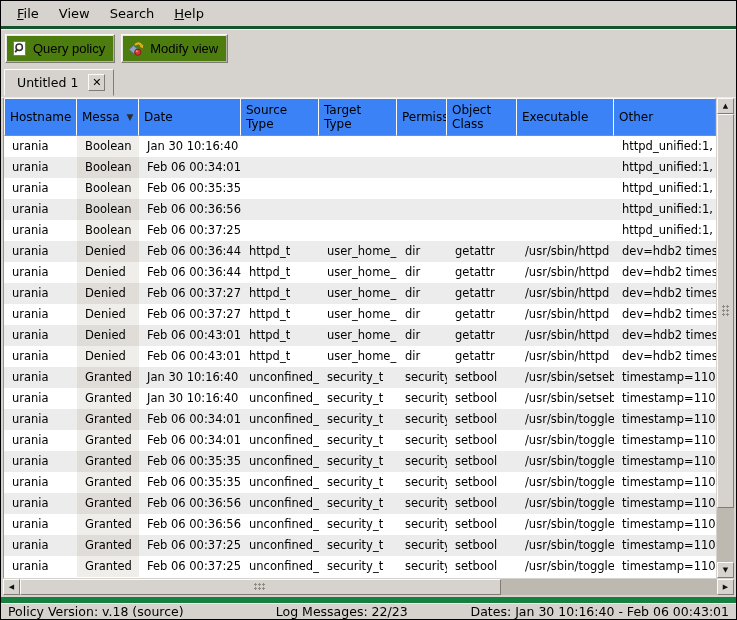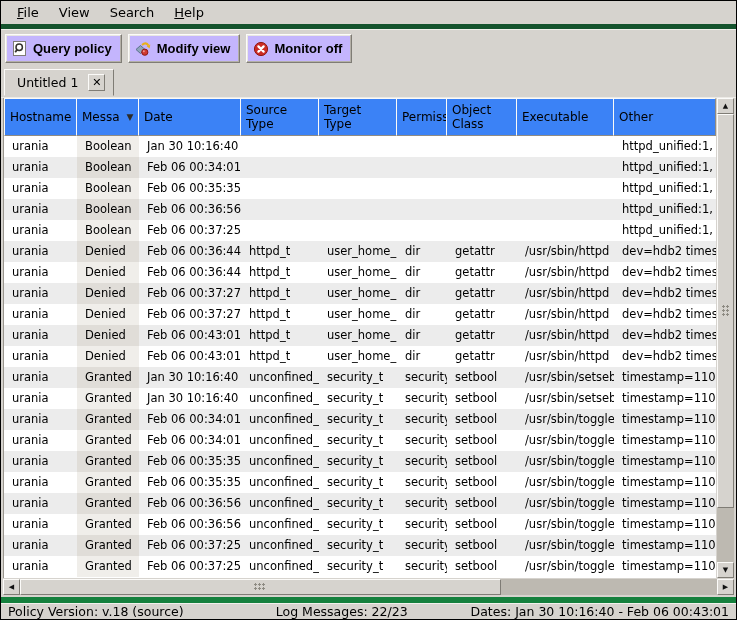--- a/index.html
+++ b/index.html
@@ -10,35 +10,34 @@
     background:#d6d3ce;
     font-family:"DejaVu Sans","Liberation Sans",sans-serif;
     color:#000;
     display:flex; flex-direction:column;
     overflow:hidden;
   }
   
   .menubar {
     height:28px; display:flex; align-items:center;
     padding-left:6px;
-    border-bottom:5px solid #14532d;
+    border-bottom:3px solid #14532d;
     box-shadow:0 1px 0 #f2f0ec;
     flex:none;
   }
   .menu-item { font-size:13px; padding:4px 10px; cursor:default; }
   .menu-item u { text-decoration:underline; }
   
   .toolbar { height:38px; flex:none; display:flex; align-items:center; gap:6px; padding:4px 4px 3px 4px; }
   .tb-btn {
     height:29px; display:flex; align-items:center; gap:5px;
     padding:0 9px 0 6px; font-size:13px;
-    background:#c4b5fd;
+    background:#4d7c0f;
     border:1px solid; border-color:#fcfbf9 #7f7c75 #7f7c75 #fcfbf9;
     box-shadow:inset -1px -1px 0 #b4b0a8, inset 1px 1px 0 #e9e7e2;
-    font-weight:bold;
   }
   .tb-btn svg { display:block; }
   
   .tabrow { height:31px; flex:none; display:flex; align-items:center; padding-left:3px; position:relative; }
   .tabrow::after { content:""; position:absolute; left:0; right:0; bottom:0; height:1px; background:#eceae6; }
   .tab {
     position:relative; z-index:1;
     height:27px; display:flex; align-items:center; gap:10px;
     padding:0 8px 0 12px; font-size:12.5px;
     background:#d6d3ce;
@@ -141,29 +140,20 @@
         <svg width="17" height="16" viewBox="0 0 17 16">
           <polygon points="1,8.5 5.5,4.5 10,8.5 5.5,12.5" fill="#8fa5bd" stroke="#5b718c"></polygon>
           <path d="M7,4 Q11,0.5 13.5,4.5" fill="none" stroke="#e9b01d" stroke-width="2.1"></path>
           <polygon points="15.3,3.6 14.6,7.4 11.7,5.2" fill="#e9b01d"></polygon>
           <circle cx="9.8" cy="11.2" r="3.1" fill="#d03a31" stroke="#8e1a15"></circle>
           <circle cx="8.8" cy="10.2" r="1" fill="#ef938a"></circle>
         </svg>
       </span>
       <span>Modify view</span>
     </button>
-    <button class="tb-btn">
-      <span>
-        <svg width="16" height="16" viewBox="0 0 16 16">
-          <circle cx="8" cy="8" r="6.6" fill="#cc2b24" stroke="#8e1a15"></circle>
-          <path d="M5.4 5.4 L10.6 10.6 M10.6 5.4 L5.4 10.6" stroke="#ffffff" stroke-width="2.3" stroke-linecap="round"></path>
-        </svg>
-      </span>
-      <span>Monitor off</span>
-    </button>
   </div>
 
   <div class="tabrow">
     <div class="tab">
       <span>Untitled 1</span>
       <span class="tab-close">✕</span>
     </div>
   </div>
 
   <div class="table-area">

